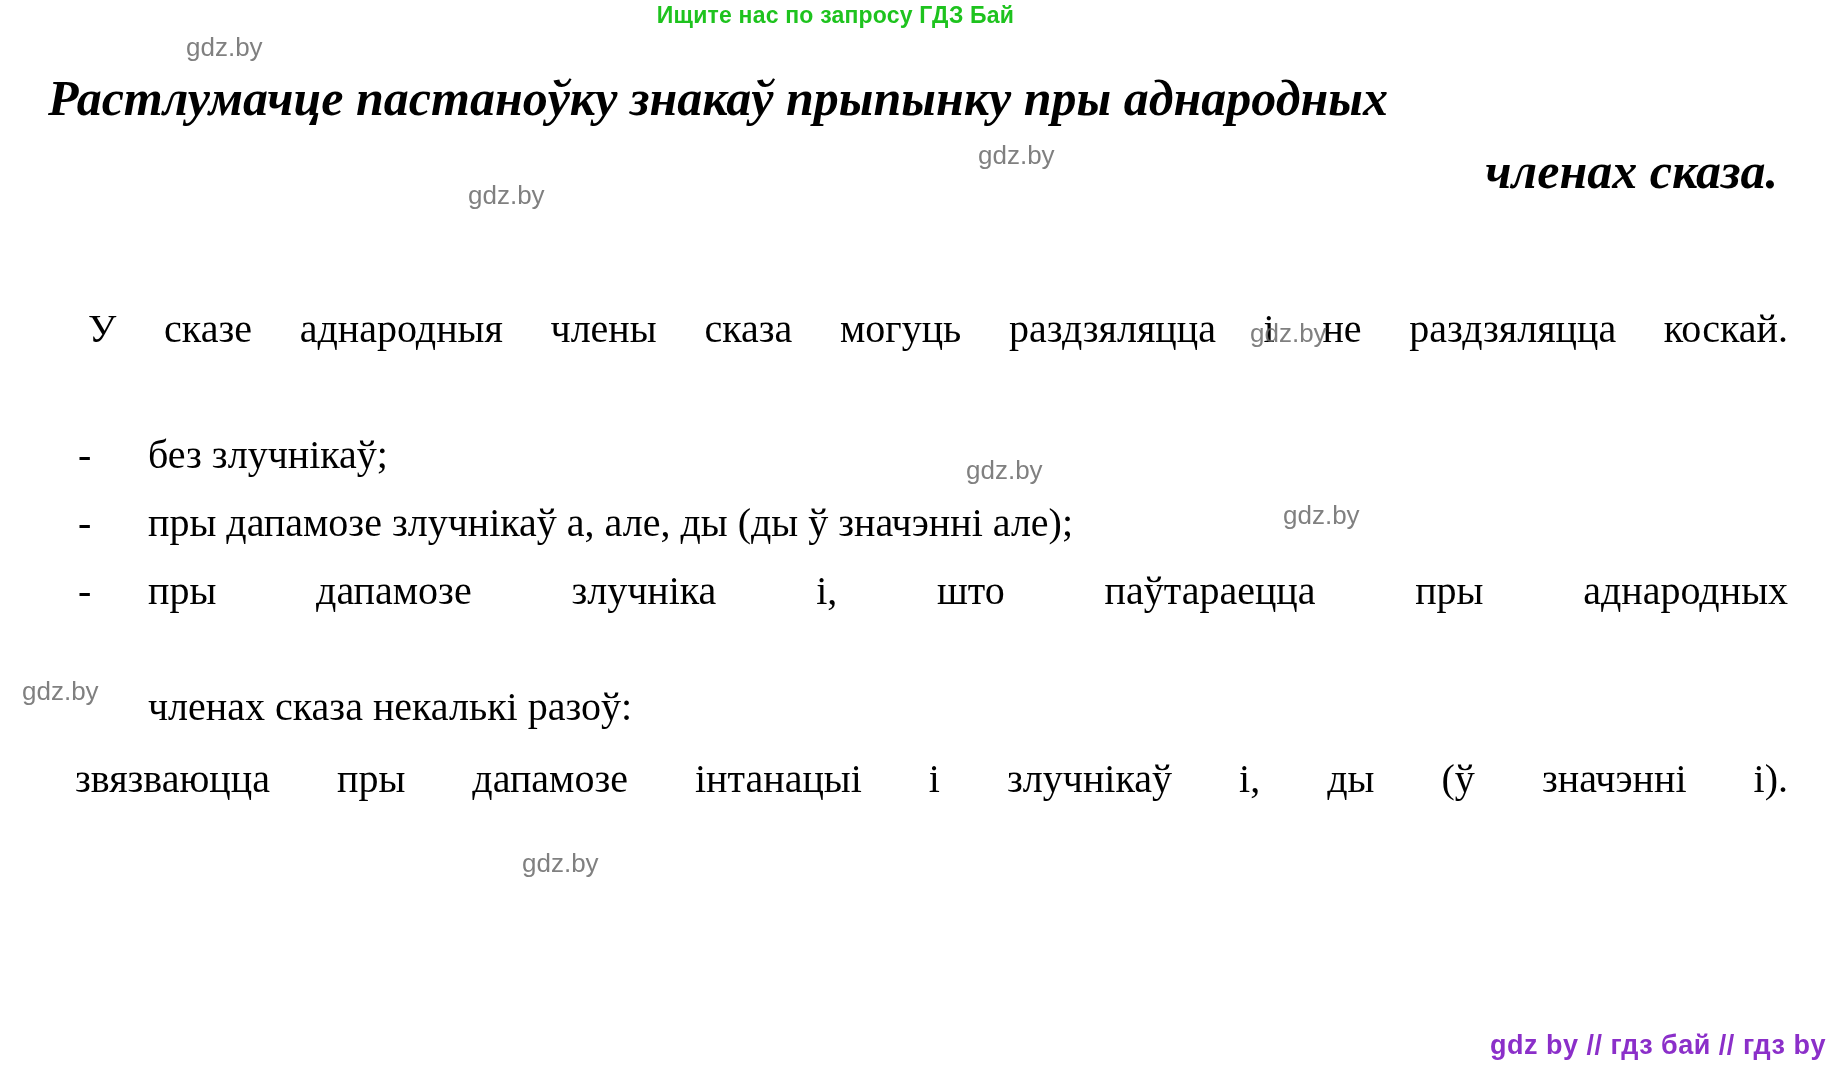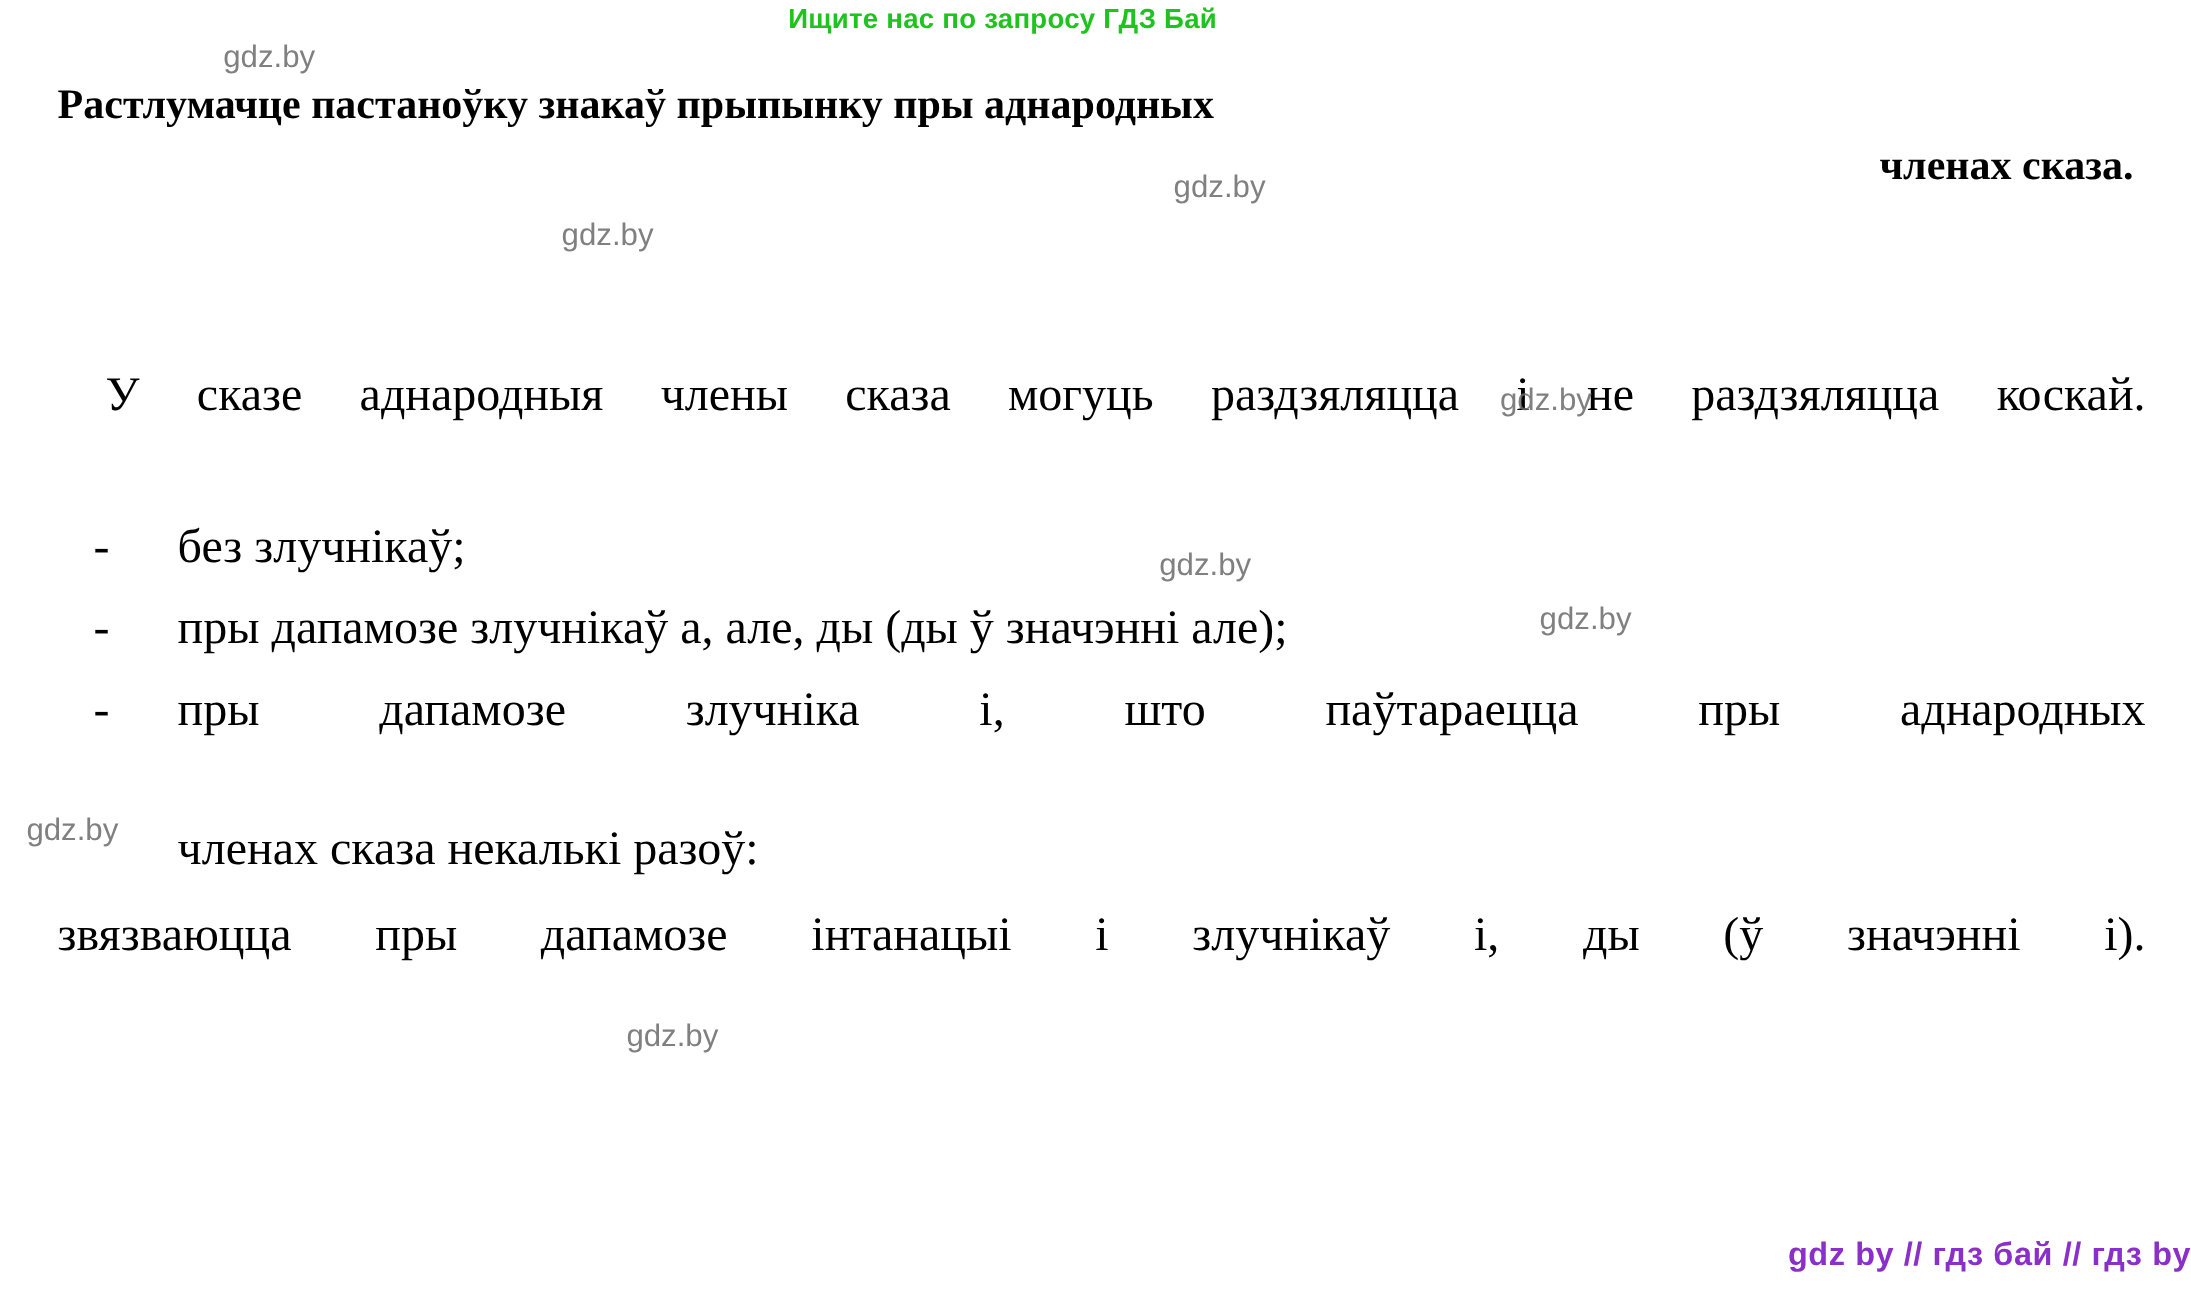--- a/index.html
+++ b/index.html
@@ -34,22 +34,23 @@
     font-weight: bold;
     letter-spacing: 0.2px;
   }
 
   .title {
     position: absolute;
     top: 62px;
     left: 48px;
     width: 1730px;
     font-family: "Liberation Serif", serif;
+    font-style: italic;
     font-weight: bold;
-    font-size: 35px;
+    font-size: 50px;
     line-height: 1.45;
     text-align: justify;
     color: #000;
   }
   .title .line2 {
     display: block;
     text-align: right;
   }
 
   .body-block {
@@ -125,20 +126,21 @@
     text-align: justify;
   }
   .para-final .fline.stretch::after {
     content: "";
     display: inline-block;
     width: 100%;
   }
   .para-final .fline.second {
     text-indent: 0;
     text-align: justify;
+    margin-left: 27px;
   }
   .para-final .fline.second::after {
     content: "";
     display: inline-block;
     width: 100%;
   }
 
   b, .bold { font-weight: bold; }
 
   .wm {

